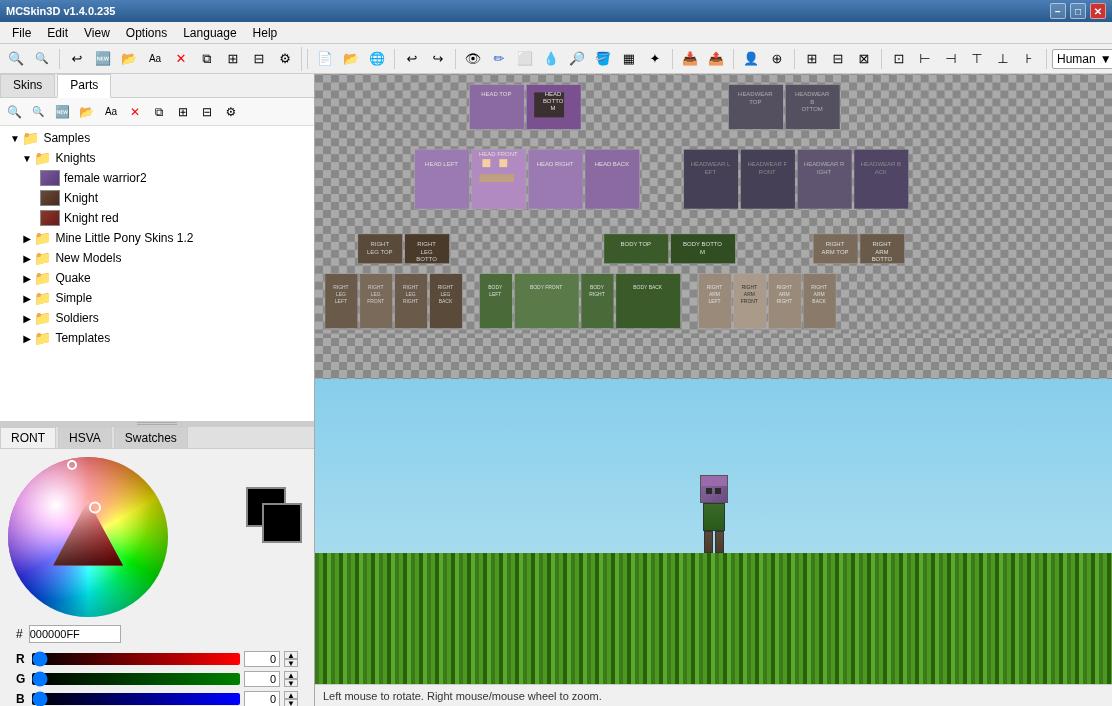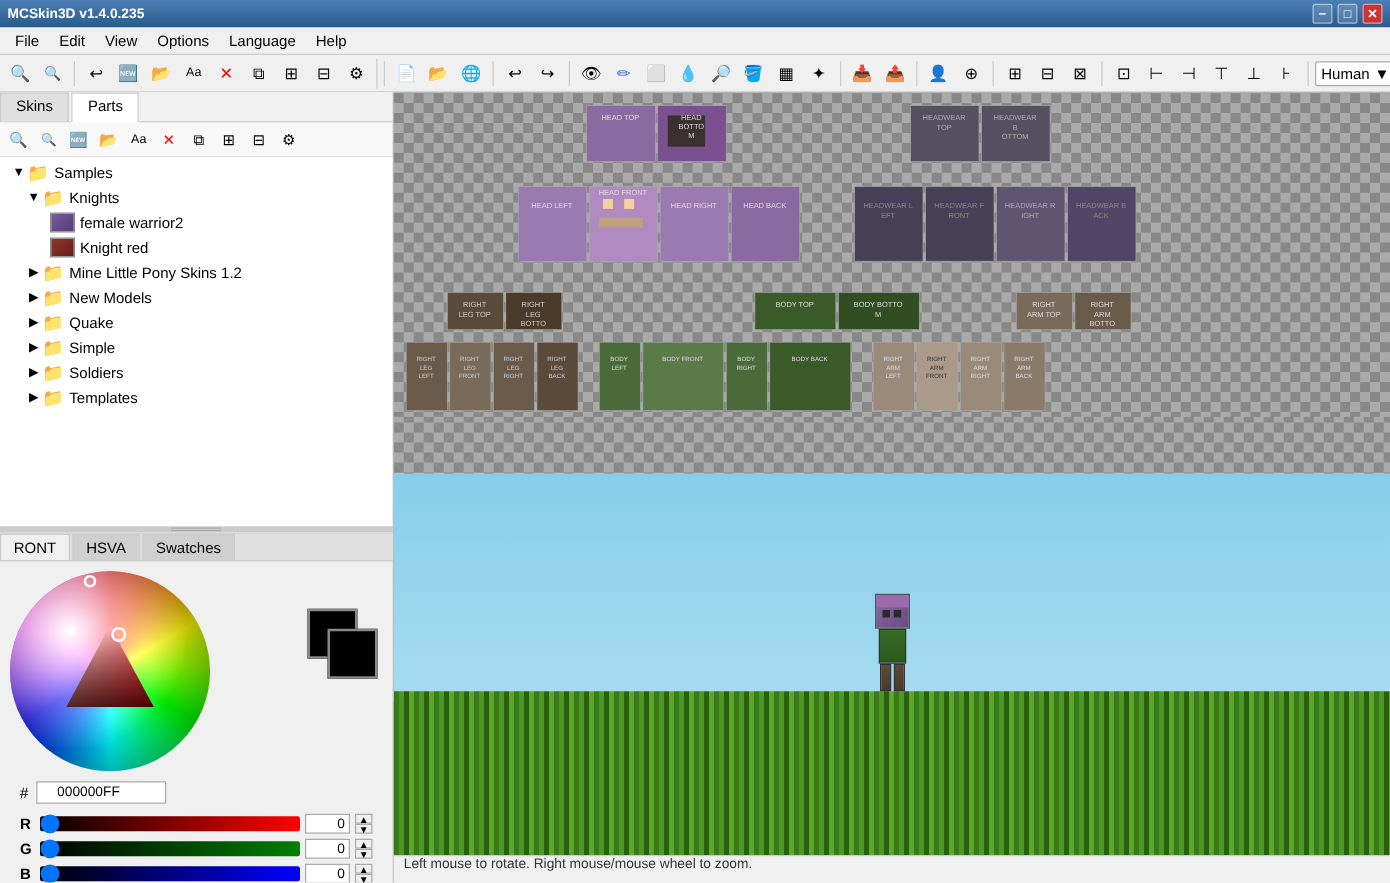--- a/index.html
+++ b/index.html
@@ -228,23 +228,23 @@
       display: flex;
       align-items: center;
       gap: 6px;
       margin-bottom: 6px;
       width: 100%;
       padding-left: 8px;
     }
     .hex-label { font-size: 12px; }
     .hex-input {
       border: 1px solid #aaa;
-      padding: 2px 16px;
+      padding: 2px 0;
       font-size: 11px;
-      width: 104px;
+      width: 92px;
     }
     .channel-row {
       display: flex;
       align-items: center;
       gap: 4px;
       width: 100%;
       padding: 2px 8px;
     }
     .channel-label { width: 12px; font-size: 12px; font-weight: bold; }
     .channel-slider {
@@ -290,20 +290,21 @@
       background: linear-gradient(to bottom, #87ceeb 60%, #4a8f2a 40%);
       min-height: 260px;
       position: relative;
       overflow: hidden;
     }
     #status-bar {
       height: 22px;
       background: #f0f0f0;
       border-top: 1px solid #ccc;
       display: flex;
+      align-items: center;
       padding: 0 8px;
       font-size: 11px;
       color: #333;
     }
 
     
     .folder-icon { color: #f0c040; }
 
     
     #grass-ground {
@@ -461,20 +462,25 @@
         <span>Knights</span>
       </div>
 
 
       <div class="tree-node">
         <span class="indent" style="width:36px;"></span>
         <span style="display:inline-block;width:20px;height:16px;background:linear-gradient(135deg,#7a5a9a,#5a3a7a);border:1px solid #888;margin-right:4px;vertical-align:middle;"></span>
         <span>female warrior2</span>
       </div>
 
+      <div class="tree-node">
+        <span class="indent" style="width:36px;"></span>
+        <span style="display:inline-block;width:20px;height:16px;background:linear-gradient(135deg,#6a4a3a,#4a2a1a);border:1px solid #888;margin-right:4px;vertical-align:middle;"></span>
+        <span>Knight</span>
+      </div>
 
 
       <div class="tree-node">
         <span class="indent" style="width:36px;"></span>
         <span style="display:inline-block;width:20px;height:16px;background:linear-gradient(135deg,#8a3a2a,#6a1a1a);border:1px solid #888;margin-right:4px;vertical-align:middle;"></span>
         <span>Knight red</span>
       </div>
 
       <div class="tree-node">
         <span class="indent" style="width:16px;"></span>

